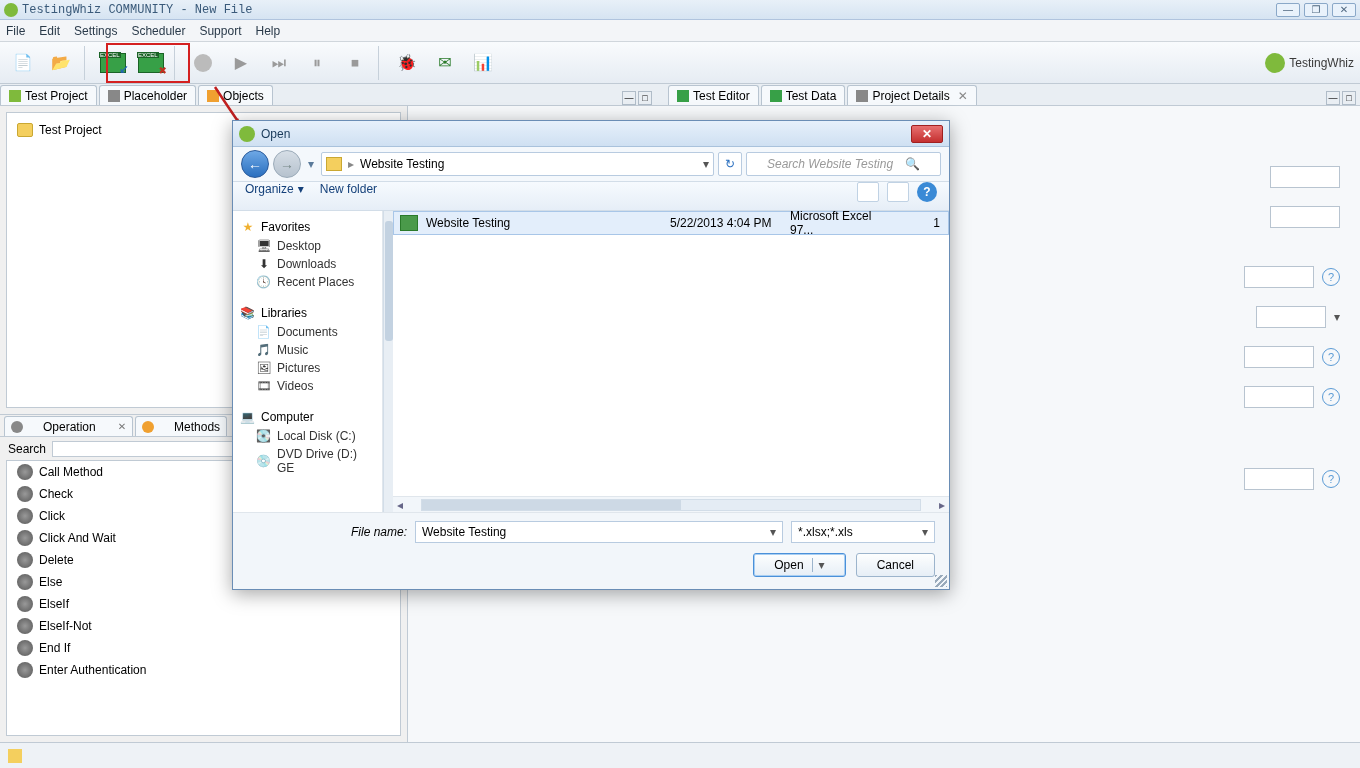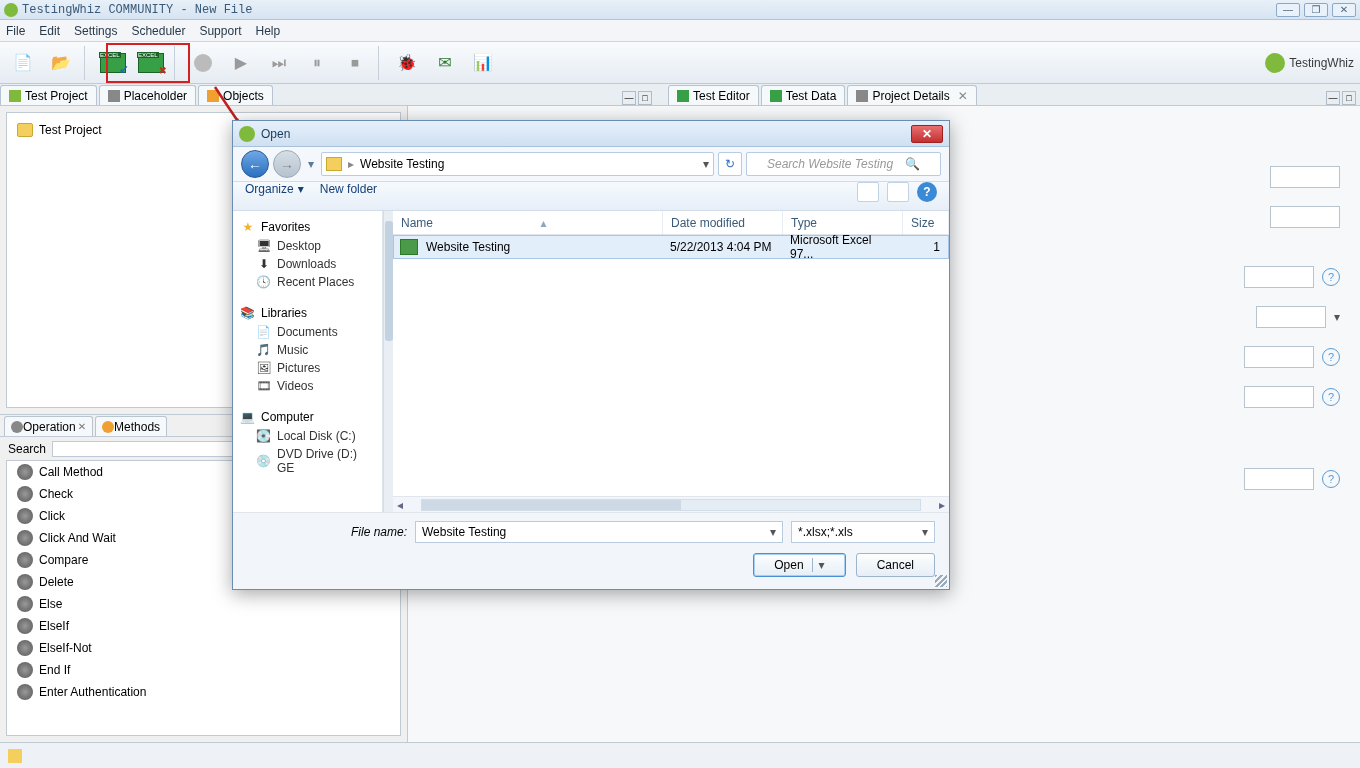--- a/index.html
+++ b/index.html
@@ -36,21 +36,21 @@
 
 .main { display:flex; height:calc(768px - 20px - 22px - 42px - 22px - 26px); }
 .leftpane{ width:408px; display:flex; flex-direction:column; border-right:1px solid #c0cad4;}
 .rightpane{ flex:1; background:#f6f8fa; position:relative;}
 
 .projtree{ flex:1; border:1px solid #c0cad4; margin:6px; background:#fff; padding:10px;}
 .projtree .node{ display:flex; align-items:center; gap:6px;}
 .projtree .ficon{ width:16px; height:14px; background:#f4cf5e; border:1px solid #caa832; border-radius:2px;}
 
 .optabs{ height:22px; border-top:1px solid #c0cad4; display:flex; align-items:flex-end; padding-left:4px;}
-.optabs .tab{ height:20px; padding:0 6px; border:1px solid #b8c4d0; border-bottom:none; background:#f6f9fc; display:flex; align-items:center; gap:0; border-radius:3px 3px 0 0; margin-right:2px;margin-top:48px;}
+.optabs .tab{ height:20px; padding:0 6px; border:1px solid #b8c4d0; border-bottom:none; background:#f6f9fc; display:flex; align-items:center; gap:20px; border-radius:3px 3px 0 0; margin-right:2px;margin-top:48px;}
 .optabs .gear{width:12px;height:12px;background:#888;border-radius:50%;}
 .optabs .close{font-size:10px;color:#777;margin-left:2px;}
 
 .searchbar{ height:24px; border-top:1px solid #c0cad4; display:flex; align-items:center; padding:4px 8px;}
 .searchbar span{margin-right:6px;}
 .searchbar .sfield{flex:1;height:16px;border:1px solid #c0cad4;background:#fff;}
 
 .oplist{ flex:1; background:#fff; border:1px solid #c0cad4; margin:0 6px 6px 6px; overflow-y:auto; min-height:200px;}
 .oplist .item{display:flex;align-items:center;gap:6px;padding:3px 10px;}
 .oplist .gear{width:16px;height:16px;background:radial-gradient(#999,#555);border-radius:50%;}
@@ -281,24 +281,20 @@
         <div class="item">
           <div class="gear"></div>
           <span>Click</span>
         </div>
         <div class="item">
           <div class="gear"></div>
           <span>Click And Wait</span>
         </div>
         <div class="item">
           <div class="gear"></div>
-          <span>Compare</span>
-        </div>
-        <div class="item">
-          <div class="gear"></div>
           <span>Delete</span>
         </div>
         <div class="item">
           <div class="gear"></div>
           <span>Else</span>
         </div>
         <div class="item">
           <div class="gear"></div>
           <span>ElseIf</span>
         </div>
@@ -440,29 +436,20 @@
         <div class="gitem">
             <span class="gicon">💿</span>
             <span>DVD Drive (D:) GE</span>
           </div>
       </div>
     </div>
     <div class="sidescroll">
         <div class="thumb" style="top:10px;height:120px"></div>
       </div>
     <div class="filelist">
-      <div class="colhdr">
-        <div class="col-name">
-            <span>Name</span>
-            <span style="margin:0 auto;color:#8ab">▴</span>
-          </div>
-        <div class="col-date">Date modified</div>
-        <div class="col-type">Type</div>
-        <div class="col-size">Size</div>
-      </div>
       <div class="filerow">
         <div class="fic"></div>
         <div class="col-name" style="flex:1">Website Testing</div>
         <div class="col-date">5/22/2013 4:04 PM</div>
         <div class="col-type">Microsoft Excel 97...</div>
         <div class="col-size" style="text-align:right">1</div>
       </div>
       <div style="flex:1"></div>
       <div class="hscroll">
         <div class="arr">◂</div>

